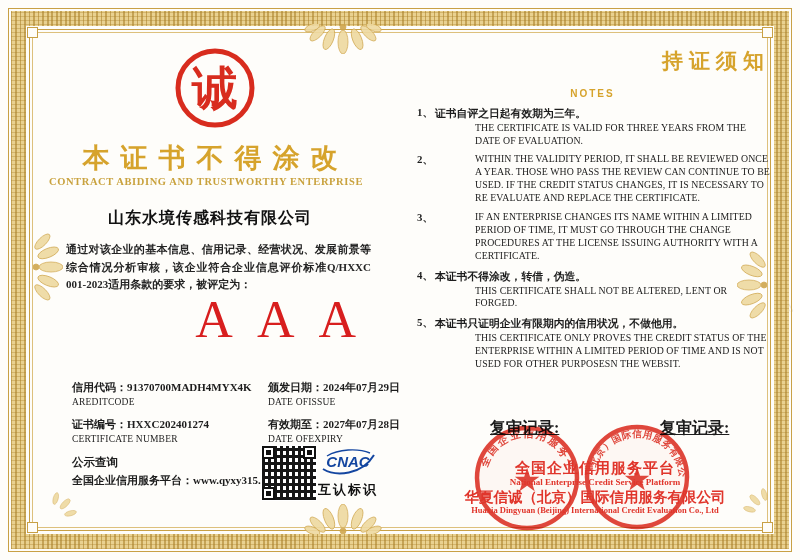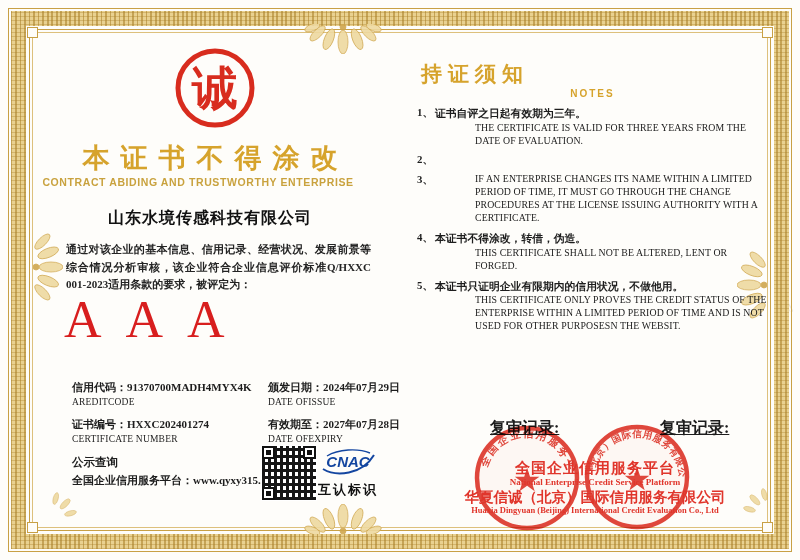--- a/index.html
+++ b/index.html
@@ -22,27 +22,27 @@
   .hook.tl{left:27px;top:27px}.hook.tr{right:27px;top:27px}
   .hook.bl{left:27px;bottom:27px}.hook.br{right:27px;bottom:27px}
   .lotus{position:absolute;width:80px;height:30px;pointer-events:none;opacity:.9;}
   
   .wm{position:absolute;white-space:nowrap;font-size:11px;font-weight:bold;
     letter-spacing:3px;color:rgba(125,115,98,.13);transform:rotate(-30deg);pointer-events:none;}
   
   .logo{position:absolute;left:173px;top:46px;width:84px;height:84px;}
   .title-cn{position:absolute;left:40px;top:140px;width:340px;text-align:center;
     font-size:27px;font-weight:bold;color:#d6a32c;letter-spacing:11px;padding-left:11px;box-sizing:border-box;}
-  .title-en{position:absolute;left:16px;top:176px;width:364px;text-align:center;
-    font-family:Liberation Sans, sans-serif;font-size:10.5px;font-weight:bold;color:#c9a23e;letter-spacing:.6px;}
+  .title-en{position:absolute;left:24px;top:176px;width:364px;text-align:center;
+    font-family:Liberation Serif, serif;font-size:10.5px;font-weight:bold;color:#c9a23e;letter-spacing:.6px;}
   .company{position:absolute;left:40px;top:208px;width:340px;text-align:center;
     font-size:16px;font-weight:bold;color:#111;letter-spacing:1px;}
   .para{position:absolute;left:66px;top:241px;width:305px;font-size:11px;font-weight:bold;
     color:#242424;line-height:1.6;text-align:justify;font-family:"Liberation Serif",serif;}
-  .rating{position:absolute;left:40px;top:290px;width:340px;text-align:left;
+  .rating{position:absolute;left:40px;top:290px;width:340px;text-align:right;
     font-family:"Liberation Serif",serif;font-size:52px;color:#d81e1e;
     letter-spacing:24px;padding-left:24px;box-sizing:border-box;}
   .field{position:absolute;width:195px;}
   .f1{left:72px;top:380px}.f2{left:268px;top:380px;width:135px}
   .f3{left:72px;top:417px}.f4{left:268px;top:417px;width:135px}
   .field .l1{font-size:11px;font-weight:bold;white-space:nowrap;}
   .field .l1 .val{font-family:"Liberation Serif",serif;font-weight:bold;}
   .field .l2{font-family:"Liberation Serif",serif;font-size:9.5px;margin-top:2px;letter-spacing:.2px;}
   .query-title{position:absolute;left:72px;top:455px;font-size:11.5px;font-weight:bold;}
   .platform-line{position:absolute;left:72px;top:473px;font-size:11px;font-weight:bold;white-space:nowrap;}
@@ -52,21 +52,21 @@
     background-image:
       repeating-linear-gradient(0deg,#161616 0 3px,transparent 3px 7px),
       repeating-linear-gradient(90deg,#161616 0 3px,#fff 3px 6px);
     outline:1px solid #fff;}
   .finder{position:absolute;width:13px;height:13px;background:#fff;border:2px solid #111;box-sizing:border-box;}
   .finder::after{content:"";position:absolute;left:2px;top:2px;width:5px;height:5px;background:#111;}
   .finder.tl{left:0;top:0}.finder.tr{right:0;top:0}.finder.bl{left:0;bottom:0}
   .cnac{position:absolute;left:320px;top:449px;width:56px;height:28px;}
   .mutual{position:absolute;left:318px;top:481px;font-size:13px;font-weight:bold;letter-spacing:2px;color:#111;}
   
-  .notes-title{position:absolute;left:415px;top:60px;width:355px;text-align:left;
+  .notes-title{position:absolute;left:415px;top:47px;width:355px;text-align:right;
     font-size:21px;font-weight:bold;color:#d6a32c;letter-spacing:6px;padding-left:6px;box-sizing:border-box;}
   .notes-sub{position:absolute;left:415px;top:88px;width:355px;text-align:center;
     font-size:10px;font-weight:bold;color:#d6a32c;letter-spacing:2px;}
   .notes-list{position:absolute;left:417px;top:106px;width:354px;}
   .note{display:flex;margin-bottom:6px;}
   .note .num{width:18px;flex:0 0 18px;font-size:10.8px;font-weight:bold;font-family:"Liberation Serif",serif;}
   .note .cn{font-size:10.8px;font-weight:bold;line-height:1.45;font-family:"Liberation Serif",serif;}
   .note .en{font-family:"Liberation Serif",serif;font-size:9.8px;line-height:1.32;letter-spacing:.1px;color:#1c1c1c;margin-left:40px;}
   .review{position:absolute;top:418px;font-size:16px;font-weight:bold;font-family:"Liberation Serif",serif;text-decoration:underline;}
   .review.left{left:490px}.review.right{left:660px}
@@ -229,20 +229,21 @@
     <div class="note">
       <div class="num">1、</div>
       <div>
           <div class="cn">证书自评之日起有效期为三年。</div>
            <div class="en">THE CERTIFICATE IS VALID FOR THREE YEARS FROM THE DATE OF EVALUATION.</div>
         </div>
     </div>
     <div class="note">
       <div class="num">2、</div>
       <div>
+           <div class="en">WITHIN THE VALIDITY PERIOD, IT SHALL BE REVIEWED ONCE A YEAR. THOSE WHO PASS THE REVIEW CAN CONTINUE TO BE USED. IF THE CREDIT STATUS CHANGES, IT IS NECESSARY TO RE EVALUATE AND REPLACE THE CERTIFICATE.</div>
         </div>
     </div>
     <div class="note">
       <div class="num">3、</div>
       <div>
            <div class="en">IF AN ENTERPRISE CHANGES ITS NAME WITHIN A LIMITED PERIOD OF TIME, IT MUST GO THROUGH THE CHANGE PROCEDURES AT THE LICENSE ISSUING AUTHORITY WITH A CERTIFICATE.</div>
         </div>
     </div>
     <div class="note">
       <div class="num">4、</div>

